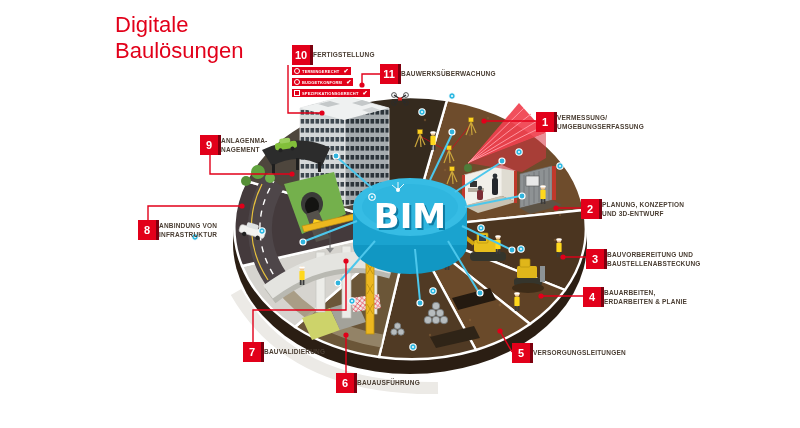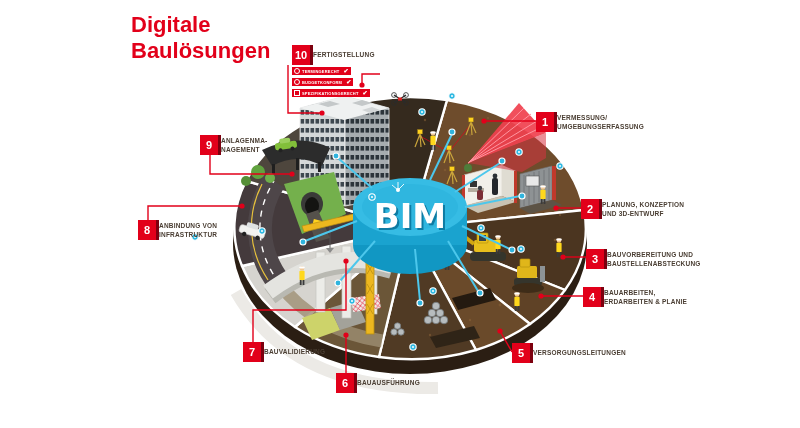--- a/index.html
+++ b/index.html
@@ -1,21 +1,21 @@
 <!DOCTYPE html>
 <html><head>
 <meta charset="utf-8">
 <style>
   html,body{margin:0;padding:0;background:#fff;}
   body{width:800px;height:428px;position:relative;overflow:hidden;
        font-family:"Liberation Sans", sans-serif;}
   .stage{position:absolute;inset:0;}
 
   .title{position:absolute;left:115px;top:12px;color:#e2001a;
-         font-size:22px;line-height:26px;font-weight:700;white-space:pre-line;margin-left:16px;}
+         font-size:22px;line-height:26px;font-weight:400;white-space:pre-line;}
   .subtitle{position:absolute;left:115px;top:70px;width:190px;color:#3d3a37;
          font-size:9px;line-height:11px;font-weight:500;white-space:pre-line;}
 
   .phase{position:absolute;display:flex;align-items:flex-start;gap:0;}
   .numbox{width:18px;height:20px;background:#e2001a;border-right:3px solid #7c000f;
           color:#fff;font-weight:bold;font-size:11px;display:flex;
           align-items:center;justify-content:center;flex:0 0 auto;}
   .ptext{font-size:6.5px;line-height:8.5px;font-weight:bold;color:#4a3e33;
          letter-spacing:.2px;white-space:pre-line;width:max-content;
          text-transform:uppercase;margin-top:2px;}
@@ -380,20 +380,24 @@
   </div>
   <div class="phase" style="left:200px;top:135px">
     <div class="numbox">9</div>
     <div class="ptext">ANLAGENMA-
 NAGEMENT</div>
   </div>
   <div class="phase single" style="left:292px;top:45px">
     <div class="numbox">10</div>
     <div class="ptext">FERTIGSTELLUNG</div>
   </div>
+  <div class="phase single" style="left:380px;top:64px">
+    <div class="numbox">11</div>
+    <div class="ptext">BAUWERKSÜBERWACHUNG</div>
+  </div>
 
   <div class="checklist">
     <div class="check-item">
       <span class="ck-icon round"></span>
       <span class="ck-label">TERMINGERECHT</span>
       <span class="ck-mark">✔</span>
     </div>
     <div class="check-item">
       <span class="ck-icon round"></span>
       <span class="ck-label">BUDGETKONFORM</span>

